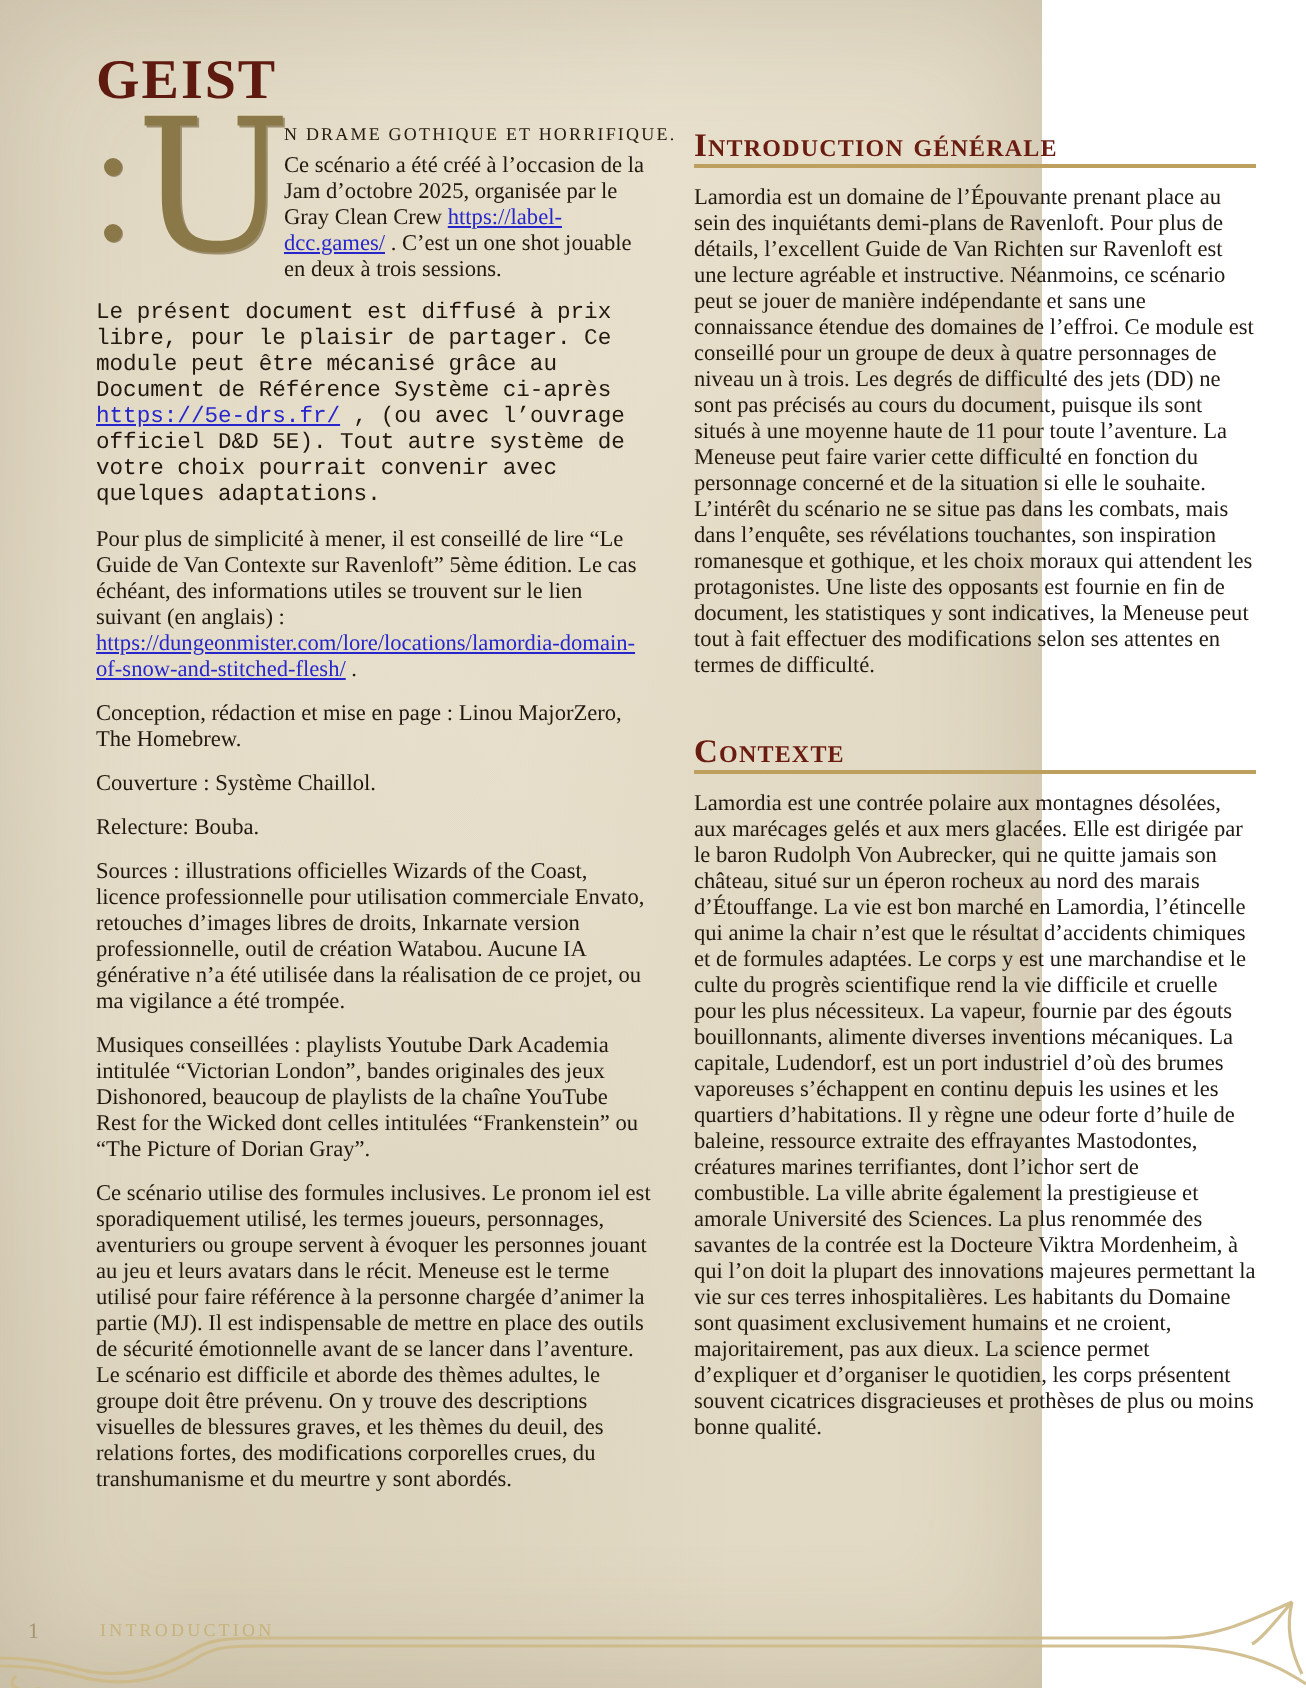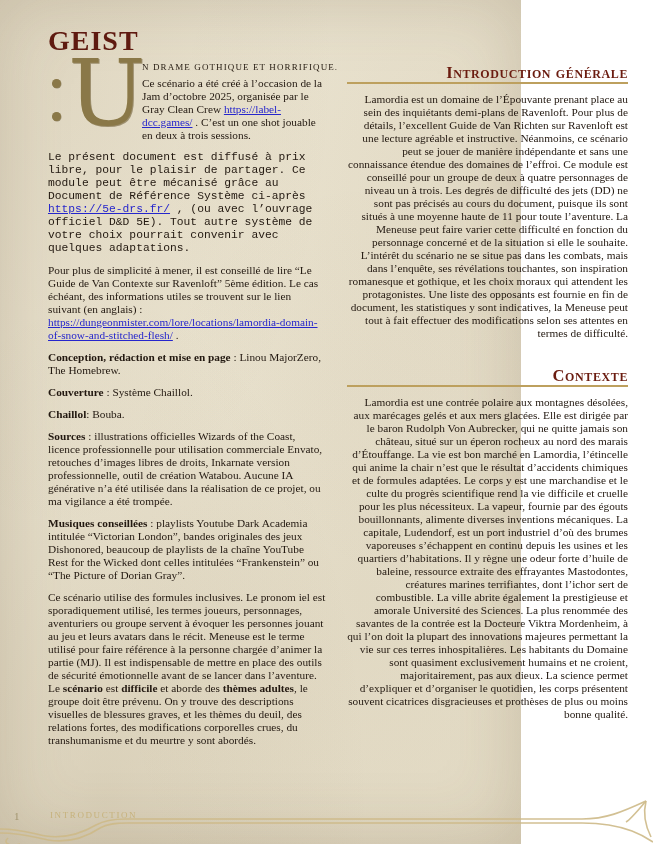--- a/index.html
+++ b/index.html
@@ -15,29 +15,29 @@
     background:
       radial-gradient(ellipse at 12% 8%, rgba(125,95,55,0.10), transparent 42%),
       radial-gradient(ellipse at 88% 22%, rgba(125,95,55,0.07), transparent 45%),
       radial-gradient(ellipse at 70% 70%, rgba(110,85,45,0.05), transparent 50%),
       radial-gradient(ellipse at 20% 95%, rgba(105,80,40,0.10), transparent 45%),
       linear-gradient(160deg, #ece6d3 0%, #e9e2ce 55%, #e4dcc6 100%);
     box-shadow: inset 0 0 70px rgba(95,75,40,0.22);
   }
   .col { position: absolute; font-size: 11.3px; line-height: 13px; }
   .col-left  { left: 48px;  top: 34px; width: 278px; }
-  .col-right { left: 347px; top: 66px; width: 281px; text-align: right; }
+  .col-right { left: 347px; top: 66px; width: 281px; }
 
   .title {
     font-size: 28px; font-weight: bold; letter-spacing: 1px;
     color: #5f1a10; margin: 0 0 8px 0;
   }
   .para { margin: 0 0 9px 0; }
   .para.clear { clear: both; font-family: Liberation Mono, monospace; }
-  .para b { font-weight: bold; }
+  .para b { font-weight: normal; }
 
   .opening { position: relative; }
   .dropcap {
     float: left; position: relative;
     width: 88px; height: 86px; margin: 2px 6px 0 0;
   }
   .dropcap-dots { position: absolute; left: 4px; top: 22px; }
   .dropcap-dots i {
     display: block; width: 9px; height: 9px; border-radius: 50%;
     background: #8a7848; margin-bottom: 24px;
@@ -97,21 +97,21 @@
       <div class="lead-in">N DRAME GOTHIQUE ET HORRIFIQUE.</div>
       <p class="para"><span>Ce scénario a été créé à l’occasion de la Jam d’octobre 2025, organisée par le Gray Clean Crew </span><a class="link">https://label-dcc.games/</a><span> . C’est un one shot jouable en deux à trois sessions.</span></p>
     </div>
 
     <p class="para clear"><span>Le présent document est diffusé à prix libre, pour le plaisir de partager. Ce module peut être mécanisé grâce au Document de Référence Système ci-après </span><a class="link">https://5e-drs.fr/</a><span> , (ou avec l’ouvrage officiel D&amp;D 5E). Tout autre système de votre choix pourrait convenir avec quelques adaptations.</span></p>
 
     <p class="para"><span>Pour plus de simplicité à mener, il est conseillé de lire “Le Guide de Van Contexte sur Ravenloft” 5ème édition. Le cas échéant, des informations utiles se trouvent sur le lien suivant (en anglais) : </span><a class="link">https://dungeonmister.com/lore/locations/lamordia-domain-of-snow-and-stitched-flesh/</a><span> .</span></p>
 
     <p class="para"><b>Conception, rédaction et mise en page</b><span> : Linou MajorZero, The Homebrew.</span></p>
     <p class="para"><b>Couverture</b><span> : Système Chaillol.</span></p>
-    <p class="para"><b>Chaillol</b><span>: Bouba.</span></p>
+    <p class="para"><b>Relecture</b><span>: Bouba.</span></p>
     <p class="para"><b>Sources</b><span> : illustrations officielles Wizards of the Coast, licence professionnelle pour utilisation commerciale Envato, retouches d’images libres de droits, Inkarnate version professionnelle, outil de création Watabou. Aucune IA générative n’a été utilisée dans la réalisation de ce projet, ou ma vigilance a été trompée.</span></p>
     <p class="para"><b>Musiques conseillées</b><span> : playlists Youtube Dark Academia intitulée “Victorian London”, bandes originales des jeux Dishonored, beaucoup de playlists de la chaîne YouTube Rest for the Wicked dont celles intitulées “Frankenstein” ou “The Picture of Dorian Gray”.</span></p>
 
     <p class="para"><span>Ce scénario utilise des formules inclusives. Le pronom iel est sporadiquement utilisé, les termes joueurs, personnages, aventuriers ou groupe servent à évoquer les personnes jouant au jeu et leurs avatars dans le récit. Meneuse est le terme utilisé pour faire référence à la personne chargée d’animer la partie (MJ). Il est indispensable de mettre en place des outils de sécurité émotionnelle avant de se lancer dans l’aventure. Le </span><b>scénario</b><span> est </span><b>difficile</b><span> et aborde des </span><b>thèmes adultes</b><span>, le groupe doit être prévenu. On y trouve des descriptions visuelles de blessures graves, et les thèmes du deuil, des relations fortes, des modifications corporelles crues, du transhumanisme et du meurtre y sont abordés.</span></p>
   </div>
 
   <div class="col col-right">
     <section class="section-1">
       <h2 class="heading">Introduction générale</h2>
       <p class="para">Lamordia est un domaine de l’Épouvante prenant place au sein des inquiétants demi-plans de Ravenloft. Pour plus de détails, l’excellent Guide de Van Richten sur Ravenloft est une lecture agréable et instructive. Néanmoins, ce scénario peut se jouer de manière indépendante et sans une connaissance étendue des domaines de l’effroi. Ce module est conseillé pour un groupe de deux à quatre personnages de niveau un à trois. Les degrés de difficulté des jets (DD) ne sont pas précisés au cours du document, puisque ils sont situés à une moyenne haute de 11 pour toute l’aventure. La Meneuse peut faire varier cette difficulté en fonction du personnage concerné et de la situation si elle le souhaite. L’intérêt du scénario ne se situe pas dans les combats, mais dans l’enquête, ses révélations touchantes, son inspiration romanesque et gothique, et les choix moraux qui attendent les protagonistes. Une liste des opposants est fournie en fin de document, les statistiques y sont indicatives, la Meneuse peut tout à fait effectuer des modifications selon ses attentes en termes de difficulté.</p>

